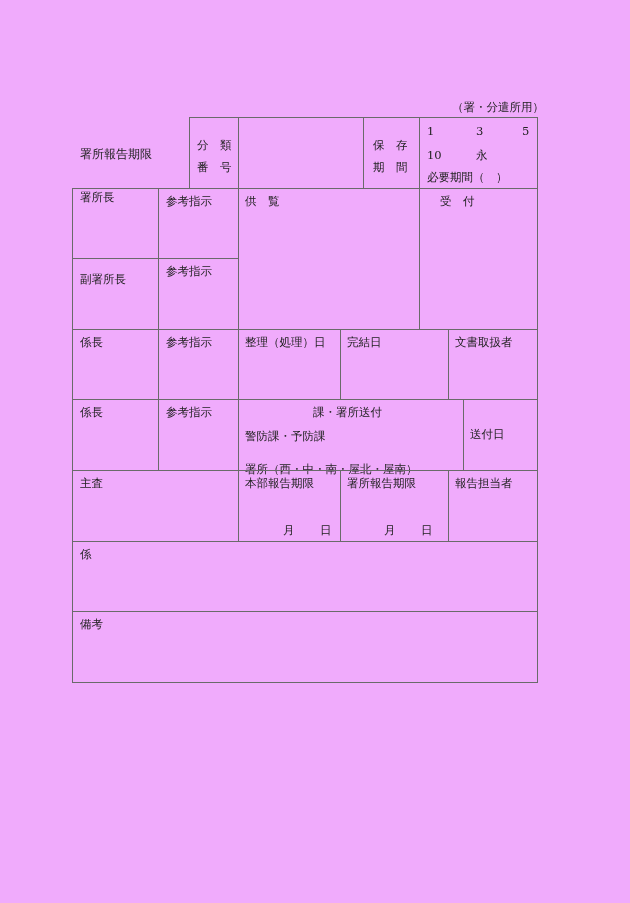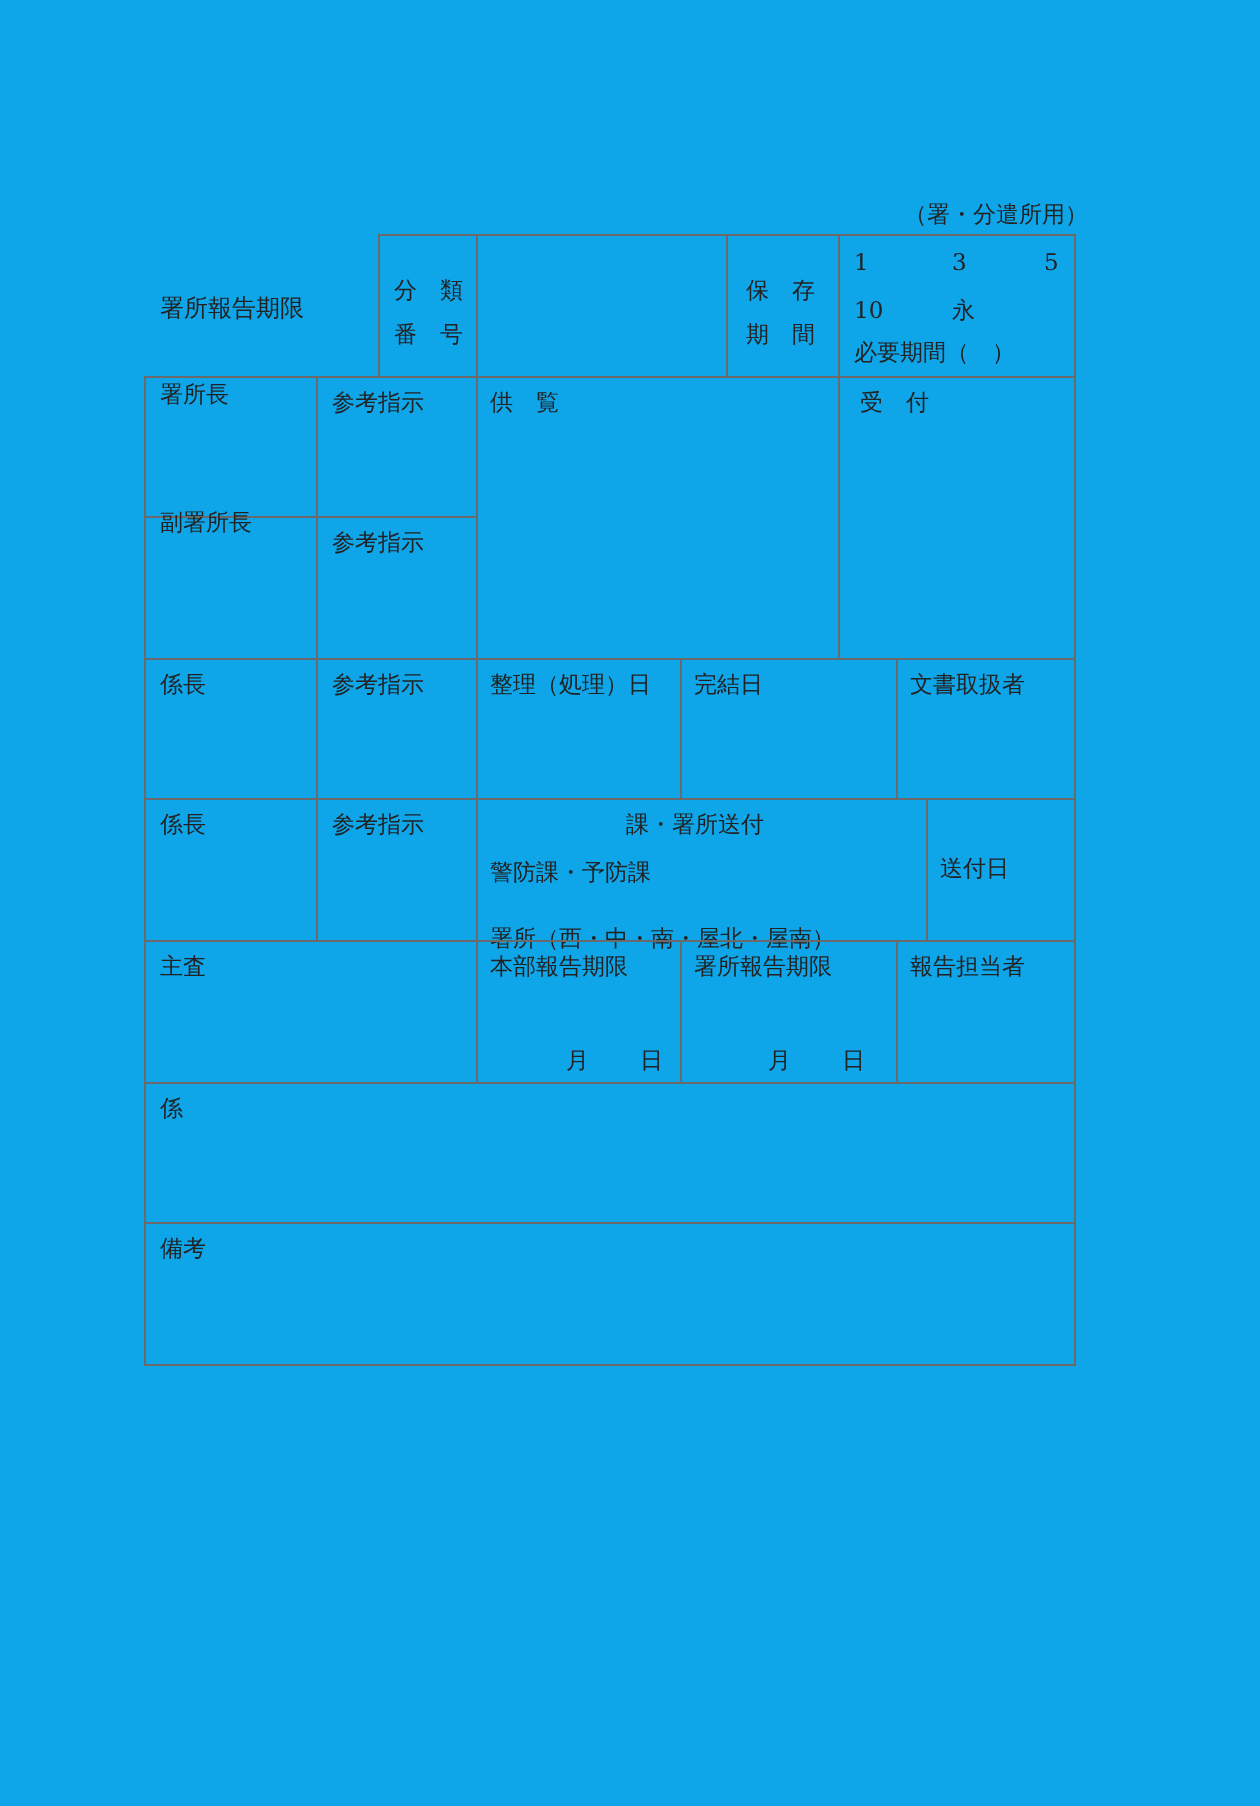--- a/index.html
+++ b/index.html
@@ -8,21 +8,21 @@
       background: #ffffff;
     }
     body {
       width: 630px;
       height: 903px;
       position: relative;
       overflow: hidden;
       font-family: "DejaVu Serif", "Liberation Serif", serif;
       color: #222222;
     }
-    .page { position: absolute; left: 0; top: 0; width: 630px; height: 903px; background: #0ea5e9; }
+    .page { position: absolute; left: 0; top: 0; width: 630px; height: 903px; background: #f0abfc; }
     .cell {
       position: absolute;
       box-sizing: border-box;
       font-size: 11.5px;
       line-height: 1;
     }
     .hl { position: absolute; height: 0; border-top: 1px solid #6a6a6a; }
     .vl { position: absolute; width: 0; border-left: 1px solid #6a6a6a; }
     .t { position: absolute; white-space: nowrap; font-size: 11.5px; line-height: 1; color: #222; }
   </style>
@@ -60,24 +60,24 @@
   <div class="vl" style="left:537px; top:117px; height:565px;"></div>
   <div class="hl" style="left:72px; top:682px; width:466px;"></div>
 
   <div class="vl" style="left:158px; top:188px; height:141px;"></div>
   <div class="vl" style="left:238px; top:188px; height:141px;"></div>
   <div class="vl" style="left:419px; top:188px; height:141px;"></div>
   <div class="hl" style="left:72px; top:258px; width:166px;"></div>
 
   <div class="t" style="left:80px; top:192px;">署所長</div>
   <div class="t" style="left:166px; top:196px;">参考指示</div>
-  <div class="t" style="left:80px; top:256px;">副署所長</div>
+  <div class="t" style="left:80px; top:274px;">副署所長</div>
   <div class="t" style="left:166px; top:266px;">参考指示</div>
   <div class="t" style="left:245px; top:196px;">供　覧</div>
-  <div class="t" style="left:430px; top:196px;">受　付</div>
+  <div class="t" style="left:440px; top:196px;">受　付</div>
 
   <div class="hl" style="left:72px; top:329px; width:466px;"></div>
   <div class="vl" style="left:158px; top:329px; height:70px;"></div>
   <div class="vl" style="left:238px; top:329px; height:70px;"></div>
   <div class="vl" style="left:340px; top:329px; height:70px;"></div>
   <div class="vl" style="left:448px; top:329px; height:70px;"></div>
 
   <div class="t" style="left:80px; top:337px;">係長</div>
   <div class="t" style="left:166px; top:337px;">参考指示</div>
   <div class="t" style="left:245px; top:337px;">整理（処理）日</div>

